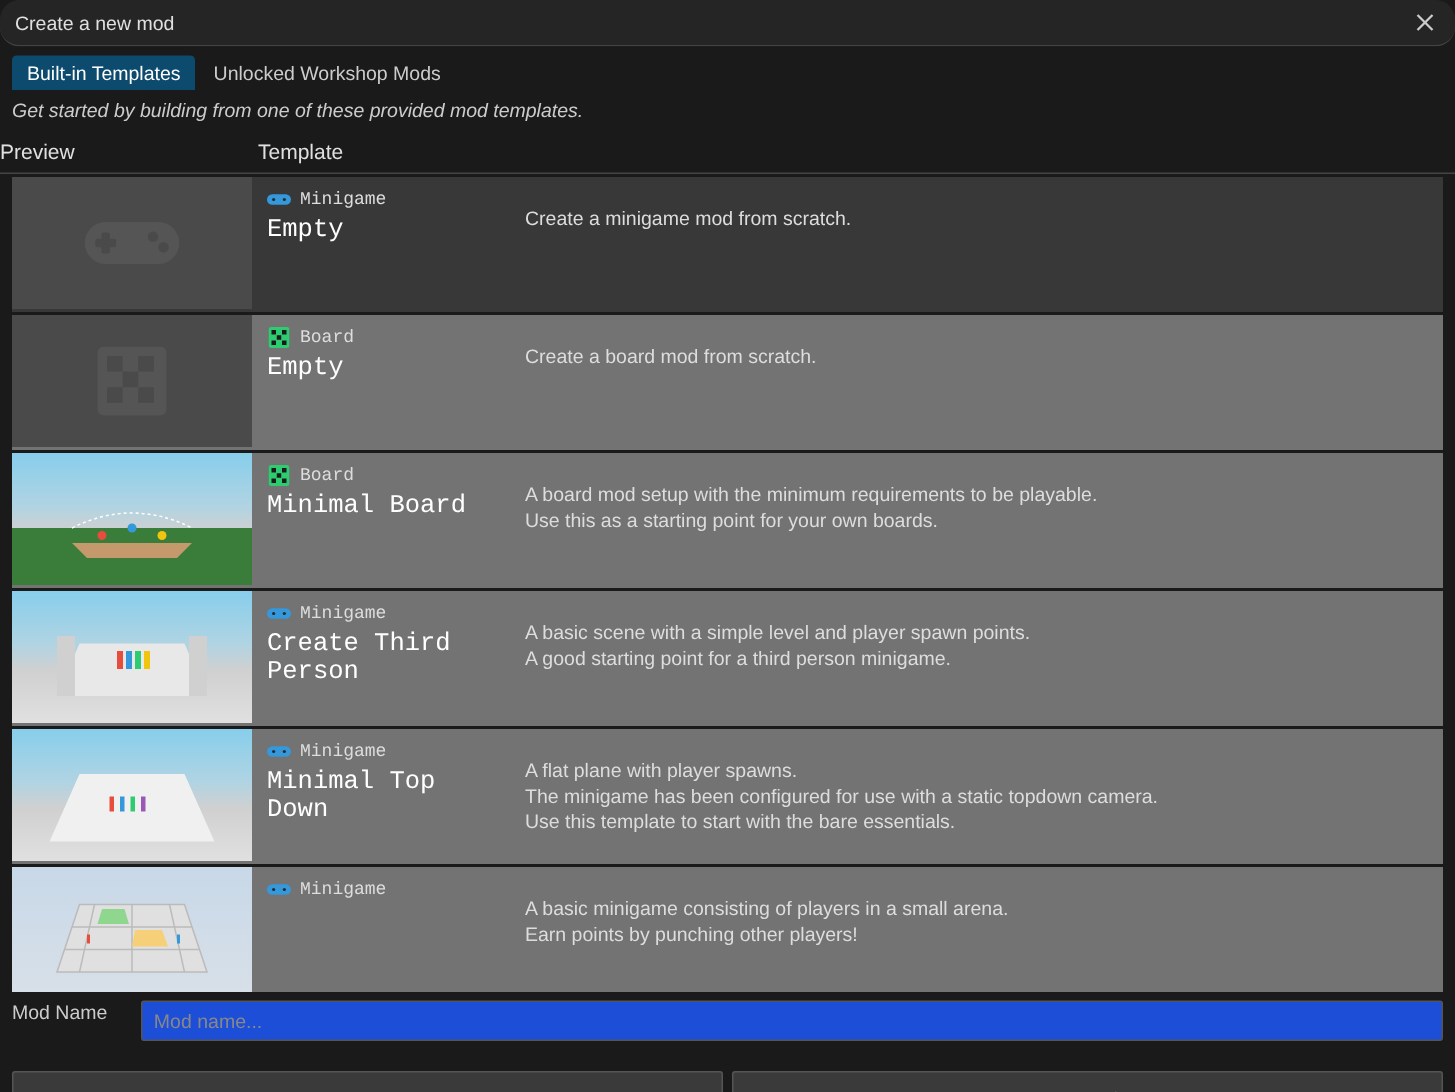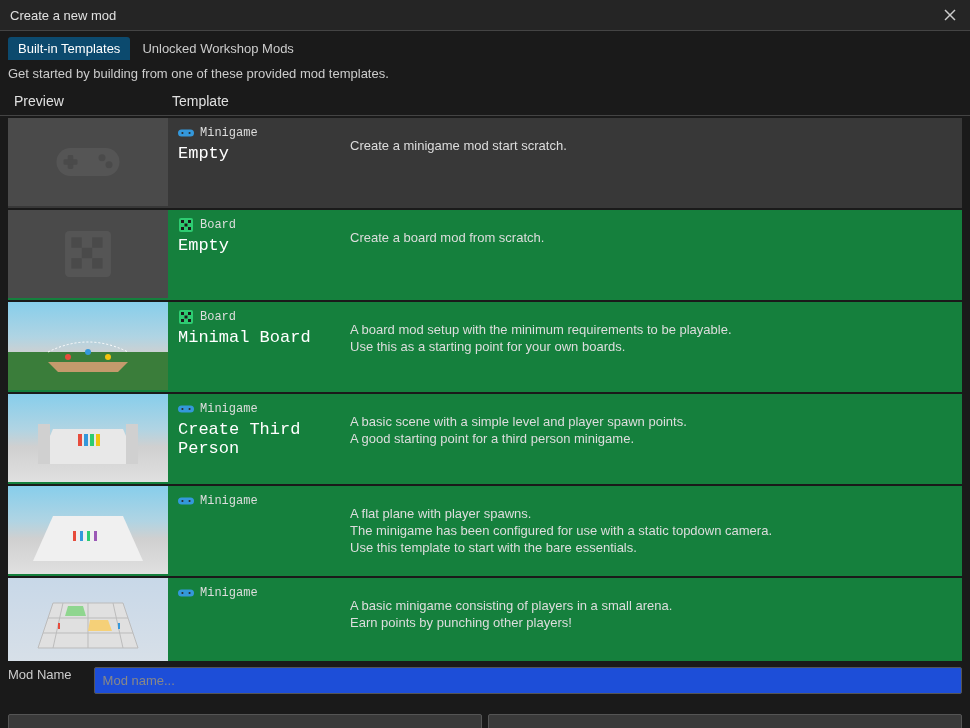--- a/index.html
+++ b/index.html
@@ -16,20 +16,21 @@
       overflow: hidden;
       font-size: 13px;
     }
     .header {
       display: flex;
       justify-content: space-between;
       align-items: center;
       padding: 5px 10px;
       border-bottom: 1px solid #444;
       background: #252525;
+      border-radius: 13px;
     }
     .header-title {
       font-size: 13px;
       color: #e0e0e0;
     }
     .close-btn {
       cursor: pointer;
       color: #ccc;
       font-size: 16px;
       width: 20px;
@@ -51,31 +52,31 @@
       margin-right: 2px;
     }
     .tab.active {
       background: #0c4a6e;
       color: #fff;
     }
     .subtitle {
       padding: 6px 8px;
       font-size: 13px;
       color: #ccc;
+      font-style: italic;
     }
     .columns-header {
       display: flex;
       padding: 6px 0;
       border-bottom: 1px solid #444;
       color: #e0e0e0;
       font-size: 14px;
     }
     .col-preview {
       width: 172px;
-      padding-left: 14px;
     }
     .col-template {
       width: 172px;
     }
     .col-description {
       flex: 1;
     }
     .list-container {
       height: 545px;
       overflow-y: auto;
@@ -88,21 +89,21 @@
       background: #2a2a2a;
     }
     .list-container::-webkit-scrollbar-thumb {
       background: #555;
       border-radius: 2px;
     }
     .template-row {
       display: flex;
       min-height: 90px;
       margin: 2px 8px 2px 8px;
-      background: #15803d;
+      background: #737373;
       cursor: pointer;
     }
     .template-row.selected {
       background: #383838;
     }
     .preview-cell {
       width: 160px;
       height: 88px;
       display: flex;
       align-items: center;
@@ -249,21 +250,21 @@
           <svg width="18" height="12" viewBox="0 0 18 12">
               <rect x="0" y="2" width="18" height="8" rx="4" fill="#3498db"></rect>
               <circle cx="5" cy="6" r="1.2" fill="#2a2a2a"></circle>
               <circle cx="13" cy="6" r="1.2" fill="#2a2a2a"></circle>
             </svg>
         </span>
         <span class="badge-label">Minigame</span>
       </div>
       <div class="template-name">Empty</div>
     </div>
-    <div class="description-cell">Create a minigame mod start scratch.</div>
+    <div class="description-cell">Create a minigame mod from scratch.</div>
   </div>
 
   <div class="template-row">
     <div class="preview-cell">
       <svg class="board-svg" viewBox="0 0 48 48">
         <rect x="2" y="2" width="44" height="44" rx="4" fill="#666"></rect>
         <rect x="8" y="8" width="10" height="10" fill="#4a4a4a"></rect>
         <rect x="28" y="8" width="10" height="10" fill="#4a4a4a"></rect>
         <rect x="18" y="18" width="10" height="10" fill="#4a4a4a"></rect>
         <rect x="8" y="28" width="10" height="10" fill="#4a4a4a"></rect>
@@ -361,20 +362,21 @@
       <div class="badge-row">
         <span class="badge-icon">
           <svg width="18" height="12" viewBox="0 0 18 12">
               <rect x="0" y="2" width="18" height="8" rx="4" fill="#3498db"></rect>
               <circle cx="5" cy="6" r="1.2" fill="#2a2a2a"></circle>
               <circle cx="13" cy="6" r="1.2" fill="#2a2a2a"></circle>
             </svg>
         </span>
         <span class="badge-label">Minigame</span>
       </div>
+      <div class="template-name">Minimal Top Down</div>
     </div>
     <div class="description-cell">A flat plane with player spawns.<br>The minigame has been configured for use with a static topdown camera.<br>Use this template to start with the bare essentials.</div>
   </div>
 
   <div class="template-row">
     <div class="preview-cell preview-arena">
       <svg width="160" height="88" viewBox="0 0 160 88">
         <polygon points="30,70 130,70 115,25 45,25" fill="#e0e0e0" stroke="#bbb" stroke-width="1"></polygon>
         <line x1="55" y1="25" x2="45" y2="70" stroke="#bbb"></line>
         <line x1="80" y1="25" x2="80" y2="70" stroke="#bbb"></line>

